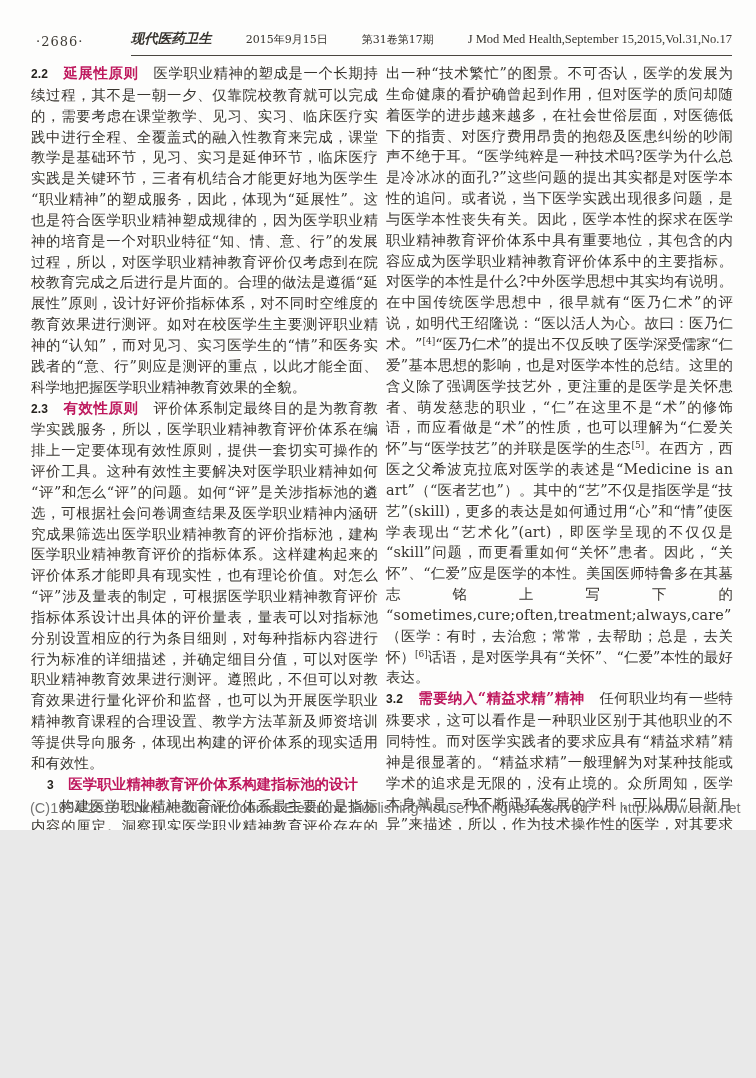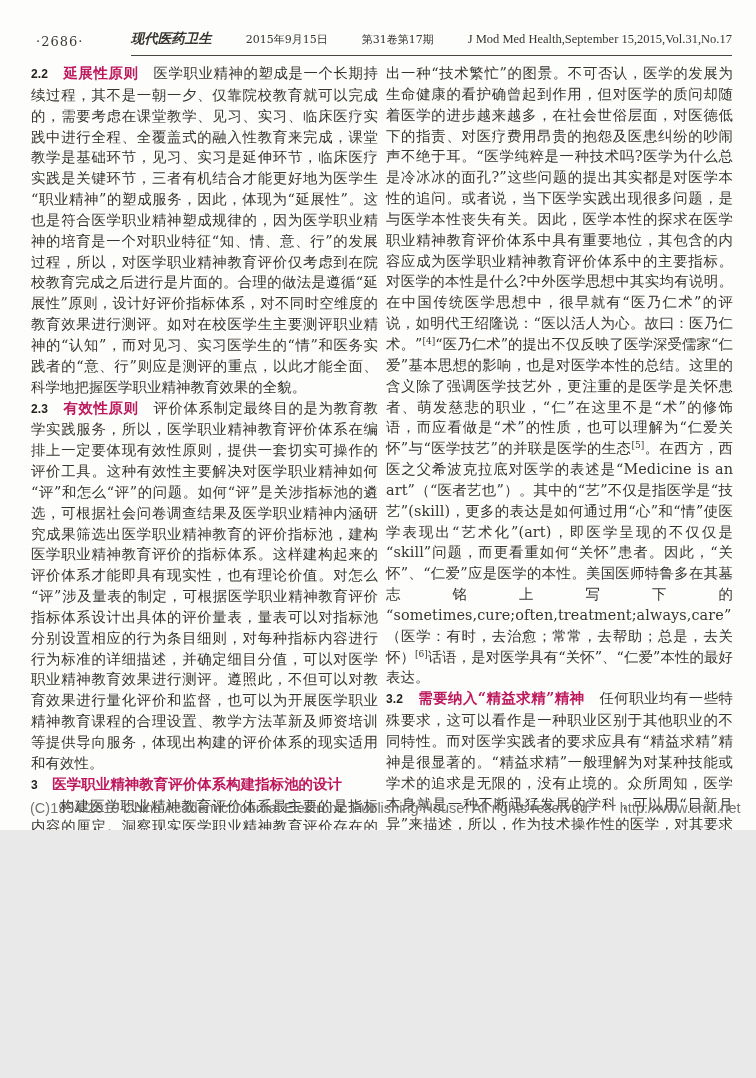--- a/index.html
+++ b/index.html
@@ -49,21 +49,21 @@
   }
   .col p {
     margin: 0;
     font-size: 14.4px;
     line-height: 20.85px;
     letter-spacing: 0.1px;
   }
   .col p.indent { text-indent: 2em; font-family: Liberation Serif, serif; }
   .col b.lbl { font-family: "Liberation Sans", sans-serif; font-size: 12px; color:#26231e; }
   .col b.ttl { color:#be185d; }
-  .col p.heading { font-weight: bold; color:#26231e; }
+  .col p.heading { font-weight: bold; color:#26231e;margin-left:16px; }
   sup { font-size: 9px; line-height: 0; vertical-align: 5px; letter-spacing: 0; }
   
   .footer {
     position: absolute;
     left: 30px;
     right: 24px;
     bottom: 14px;
     display: flex;
     gap: 28px;
     font-size: 14.5px;

